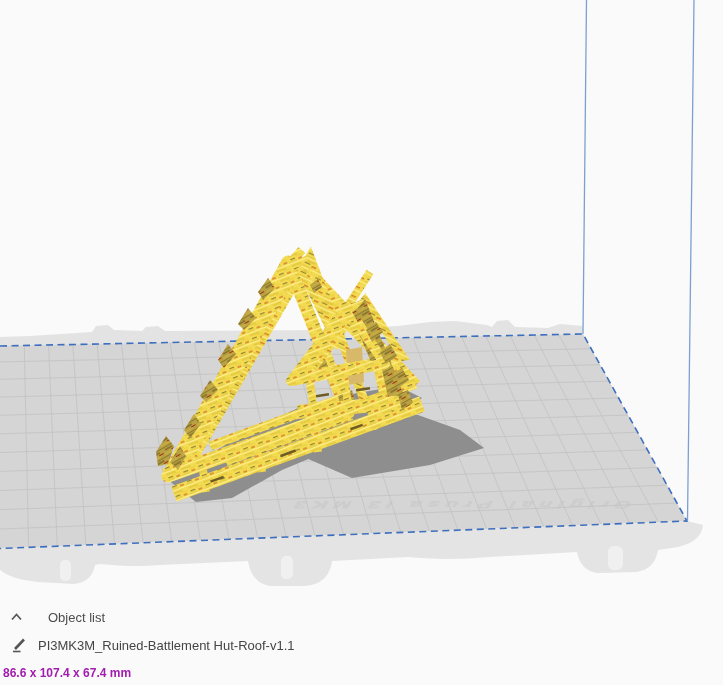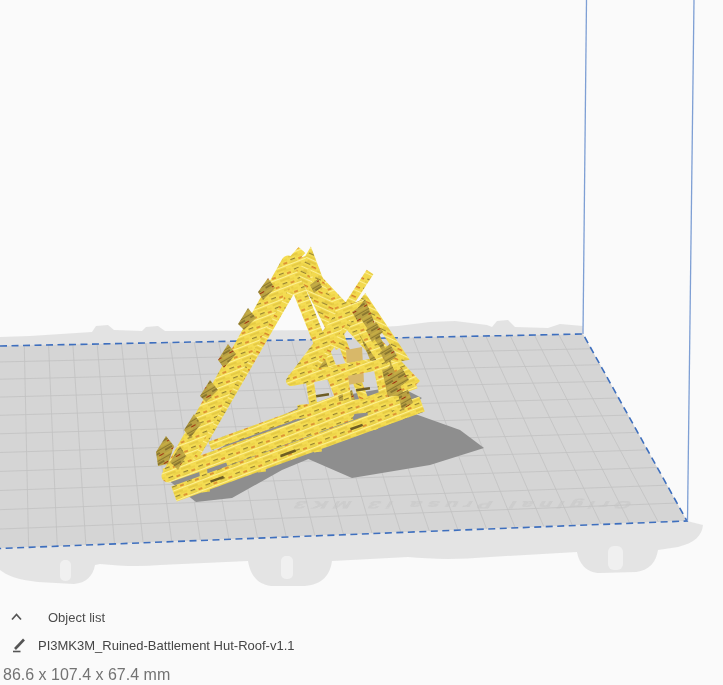--- a/index.html
+++ b/index.html
@@ -6,21 +6,21 @@
   body{
     width:723px;height:685px;overflow:hidden;position:relative;
     background:#fafafa;
     font-family:"Liberation Sans", sans-serif;
   }
   .viewport{position:absolute;top:0;left:0;}
   .object-list-panel{position:absolute;left:0;top:600px;width:723px;height:85px;}
   .panel-row{position:absolute;display:flex;align-items:center;color:#4c4c4c;}
   .row-title{top:9px;left:8px;gap:24px;font-size:13px;}
   .row-item{top:37px;left:11px;gap:11px;font-size:13px;color:#454545;}
-  .row-dims{top:66px;left:3px;font-size:16px;color:#737373;}
+  .row-dims{top:66px;left:3px;font-size:12px;color:#a21caf;font-weight:bold;}
   .icon-wrap{display:flex;align-items:center;justify-content:center;width:16px;height:16px;}
   svg{display:block;}
   text.watermark{font-family:"Liberation Sans",sans-serif;font-weight:bold;}
 </style>
 </head>
 <body>
 
 <svg class="viewport" width="723" height="600" viewBox="0 0 723 600">
   <defs>
     <pattern id="wood" width="16" height="10" patternUnits="userSpaceOnUse" patternTransform="rotate(-21)">

